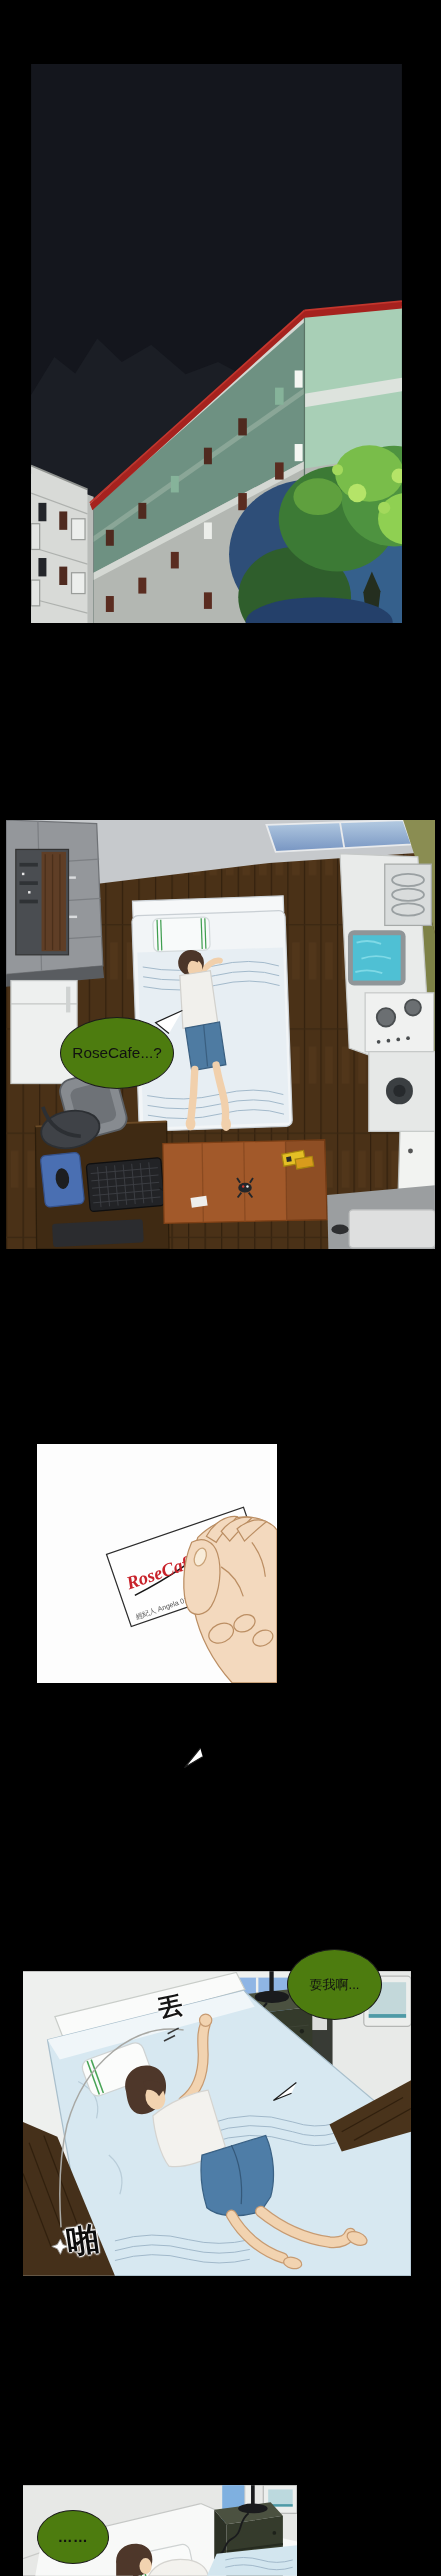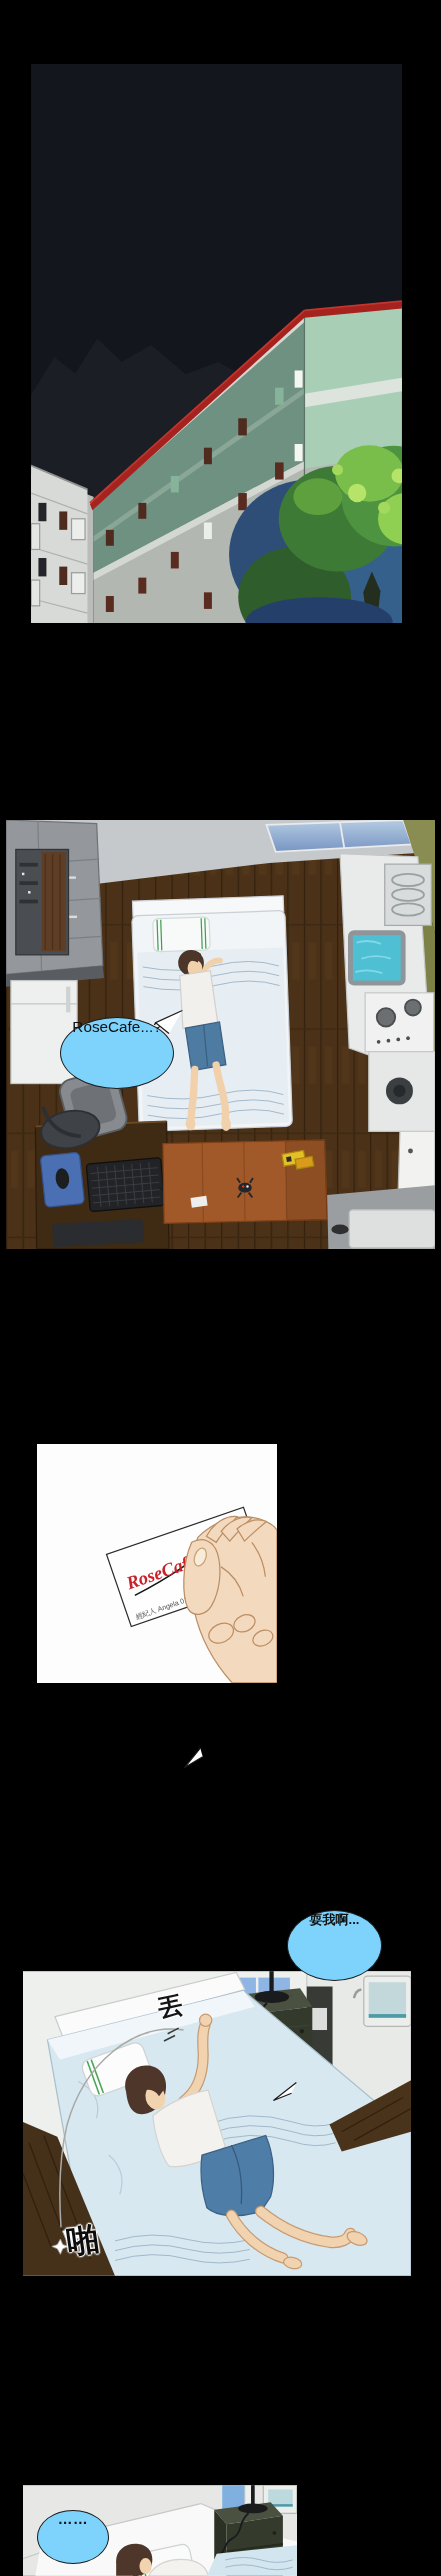--- a/index.html
+++ b/index.html
@@ -1,21 +1,21 @@
 <!DOCTYPE html>
 <html style="font-size:9.8px"><head>
 <meta charset="utf-8">
 <style>
   html,body{margin:0;padding:0;background:#000;}
   #page{position:relative;width:442px;height:2576px;background:#000000;overflow:hidden;
         font-family:"Liberation Sans","DejaVu Sans",sans-serif;}
   .panel{position:absolute;overflow:hidden;}
   .panel svg{display:block;width:100%;height:100%;}
-  .bubble{position:absolute;background:#7dd3fc;border:1.2px solid #1b1b1b;border-radius:50%;
-          display:flex;justify-content:center;color:#111;
+  .bubble{position:absolute;background:#4d7c0f;border:1.2px solid #1b1b1b;border-radius:50%;
+          display:flex;align-items:center;justify-content:center;color:#111;
           text-align:center;white-space:nowrap;z-index:6;}
   .tail{position:absolute;z-index:7;}
   .sfx{position:absolute;z-index:5;color:#111;font-weight:bold;
        text-shadow:-1.2px 0 1.2px #fff,1.2px 0 1.2px #fff,0 -1.2px 1.2px #fff,0 1.2px 1.2px #fff,0 0 2.5px #fff;}
 </style>
 </head>
 <body>
 
 <div id="page">
 
@@ -369,21 +369,21 @@
 
       <path d="M262,96 C180,84 100,150 72,250 C60,300 58,360 62,418" stroke="#a8a8a4" stroke-width="2.5" fill="none"></path>
       <path d="M236,102 L254,93 M230,114 L248,105" stroke="#3a3a3a" stroke-width="2.5"></path>
       <polygon points="64,424 94,414 102,432 72,442" fill="#fcfcfc" stroke="#8a8a86" stroke-width="1.5"></polygon>
       <path d="M56,446 l5,-9 l4,9 l9,3 l-9,4 l-4,9 l-5,-9 l-9,-4 Z" fill="#ffffff" stroke="#999996" stroke-width="1.5"></path>
     </svg>
   </div>
 
   <div class="sfx" style="left:158px;top:1990px;font-size:24.5px;transform:rotate(-12deg);color:#151515;">丟</div>
   <div class="sfx" style="left:67px;top:2219px;font-size:32px;transform:rotate(-8deg);color:#0c0c0c;">啪</div>
-  <div class="bubble" style="left:287px;top:1910px;width:93px;height:69px;font-size:13px;font-weight:bold;">
+  <div class="bubble" style="left:287px;top:1949px;width:93px;height:69px;font-size:13px;">
     <span>耍我啊...</span>
   </div>
   <svg class="tail" style="left:271px;top:2080px;" width="29" height="23" viewBox="0 0 48 38">
     <path d="M42,4 L4,34 L34,22" fill="#ffffff" stroke="#1b1b1b" stroke-width="2"></path>
   </svg>
 
   <div class="panel" style="left:23px;top:2485px;width:274px;height:91px;">
     <svg viewBox="0 0 447 148">
       <rect x="0" y="0" width="447" height="148" fill="#e7e8e6"></rect>
       <line x1="0" y1="120" x2="172" y2="60" stroke="#c9cac8" stroke-width="2"></line>

